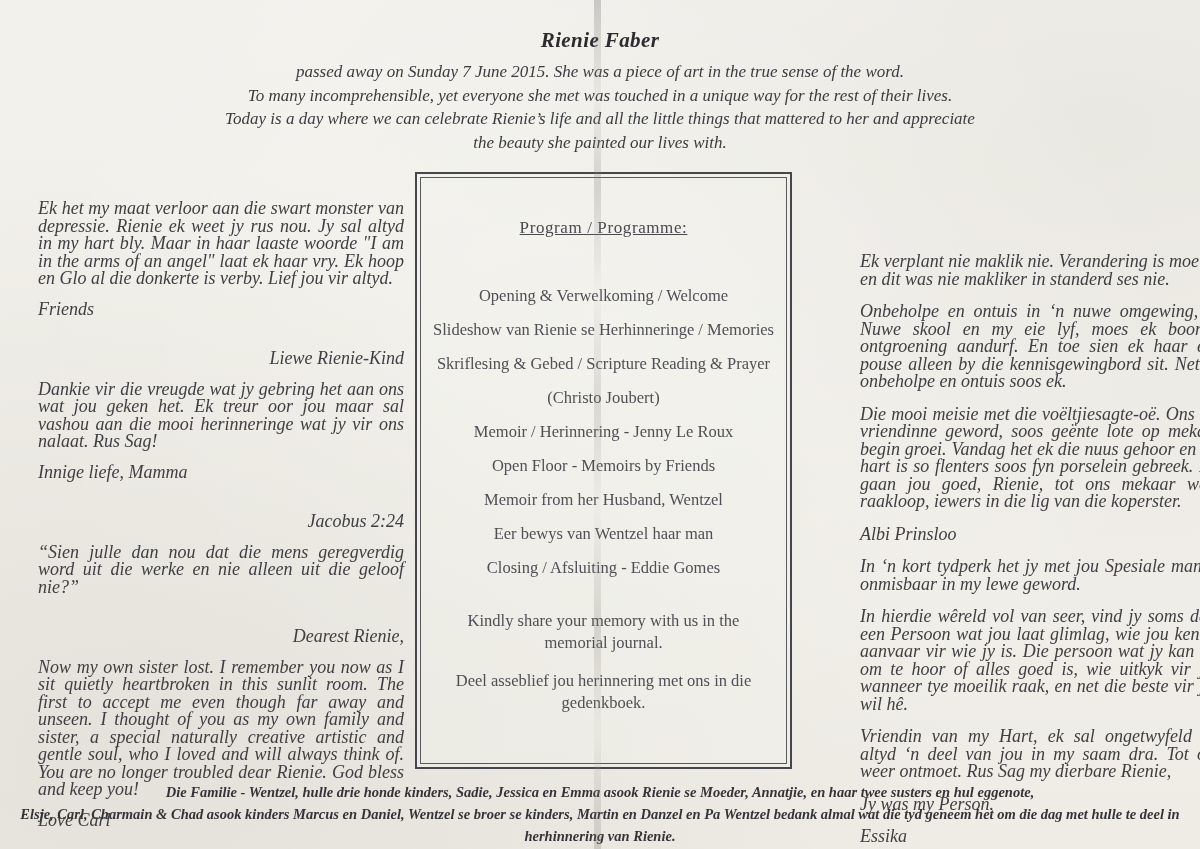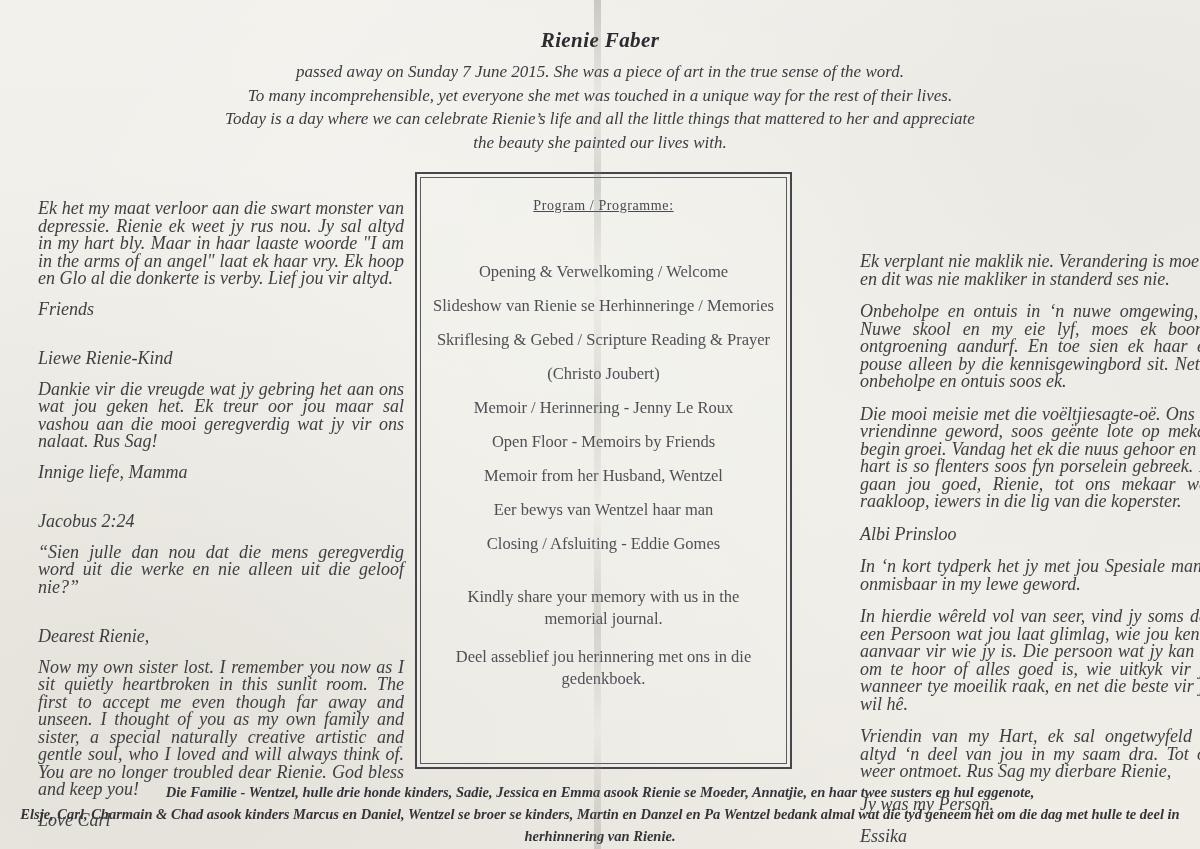--- a/index.html
+++ b/index.html
@@ -30,36 +30,36 @@
   }
   .header{position:absolute;top:28px;left:0;right:0;text-align:center;z-index:2;}
   .header h1{
     margin:0 0 7px;font-size:21px;font-weight:bold;font-style:italic;
     color:#2c2b30;letter-spacing:.4px;
   }
   .intro{margin:0;font-style:italic;font-size:17px;line-height:23.5px;color:#3c3b40;}
   .col{position:absolute;font-style:italic;font-size:18px;line-height:17.5px;z-index:2;}
   .col p{margin:0 0 13px;}
   .col p.just{text-align:justify;}
-  .col p.sect{margin-top:32px;}
+  .col p.sect{margin-top:32px;text-align:right;}
   .col-left{left:38px;top:200px;width:366px;}
   .col-right{left:860px;top:205px;width:362px;margin-top:48px;}
   .col-right p{margin:0 0 15px;}
   .program-box{
     position:absolute;left:415px;top:172px;width:377px;height:597px;
     border:2px solid #47464c;box-sizing:border-box;z-index:2;
     background:rgba(244,243,238,.35);
   }
   .program-inner{
     position:absolute;left:3px;top:3px;right:3px;bottom:3px;
     border:1px solid #5a5960;
     text-align:center;color:#504f56;
   }
   .program-heading{
-    margin:20px 0 48px;font-size:14px;font-weight:normal;
+    margin:40px 0 48px;font-size:17px;font-weight:normal;
     text-decoration:underline;letter-spacing:.6px;color:#4a4950;
   }
   .program-item{margin:0 4px 14px;font-size:16.5px;line-height:20px;}
   .program-notes{margin-top:32px;}
   .program-note{margin:0 14px 16px;font-size:16.5px;line-height:22px;}
   .footer{
     position:absolute;left:0;right:0;top:781px;text-align:center;
     font-style:italic;font-weight:bold;font-size:14.5px;line-height:22px;
     color:#343338;z-index:2;
   }
@@ -76,21 +76,21 @@
     <p class="intro">passed away on Sunday 7 June 2015. She was a piece of art in the true sense of the word.</p>
     <p class="intro">To many incomprehensible, yet everyone she met was touched in a unique way for the rest of their lives.</p>
     <p class="intro">Today is a day where we can celebrate Rienie’s life and all the little things that mattered to her and appreciate</p>
     <p class="intro">the beauty she painted our lives with.</p>
   </header>
 
   <section class="col col-left">
     <p class="just">Ek het my maat verloor aan die swart monster van depressie. Rienie ek weet jy rus nou. Jy sal altyd in my hart bly. Maar in haar laaste woorde "I am in the arms of an angel" laat ek haar vry. Ek hoop en Glo al die donkerte is verby. Lief jou vir altyd.</p>
     <p>Friends</p>
     <p class="sect">Liewe Rienie-Kind</p>
-    <p class="just">Dankie vir die vreugde wat jy gebring het aan ons wat jou geken het. Ek treur oor jou maar sal vashou aan die mooi geregverdig wat jy vir ons nalaat. Rus Sag!</p>
+    <p class="just">Dankie vir die vreugde wat jy gebring het aan ons wat jou geken het. Ek treur oor jou maar sal vashou aan die mooi herinneringe wat jy vir ons nalaat. Rus Sag!</p>
     <p>Innige liefe, Mamma</p>
     <p class="sect">Jacobus 2:24</p>
     <p class="just">“Sien julle dan nou dat die mens geregverdig word uit die werke en nie alleen uit die geloof nie?”</p>
     <p class="sect">Dearest Rienie,</p>
     <p class="just">Now my own sister lost. I remember you now as I sit quietly heartbroken in this sunlit room. The first to accept me even though far away and unseen. I thought of you as my own family and sister, a special naturally creative artistic and gentle soul, who I loved and will always think of. You are no longer troubled dear Rienie. God bless and keep you!</p>
     <p>Love Carl</p>
   </section>
 
   <section class="program-box">
     <div class="program-inner">

